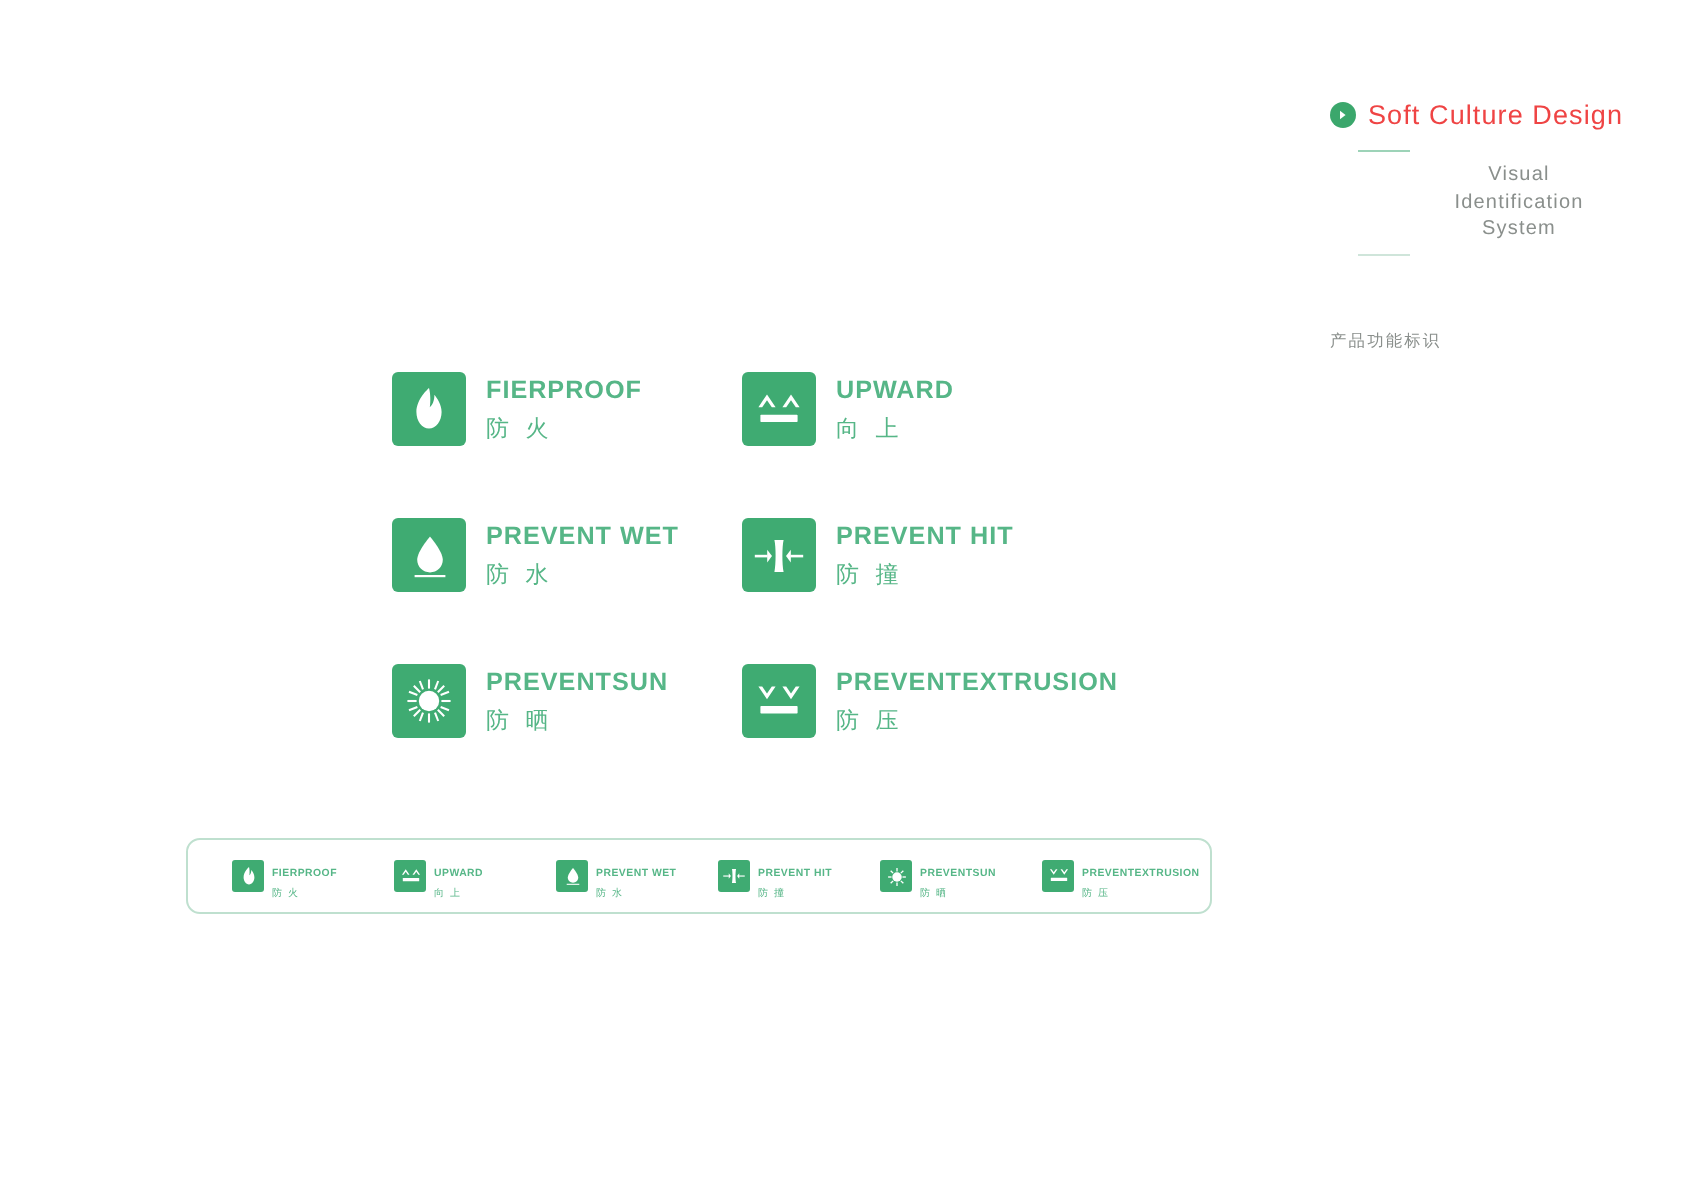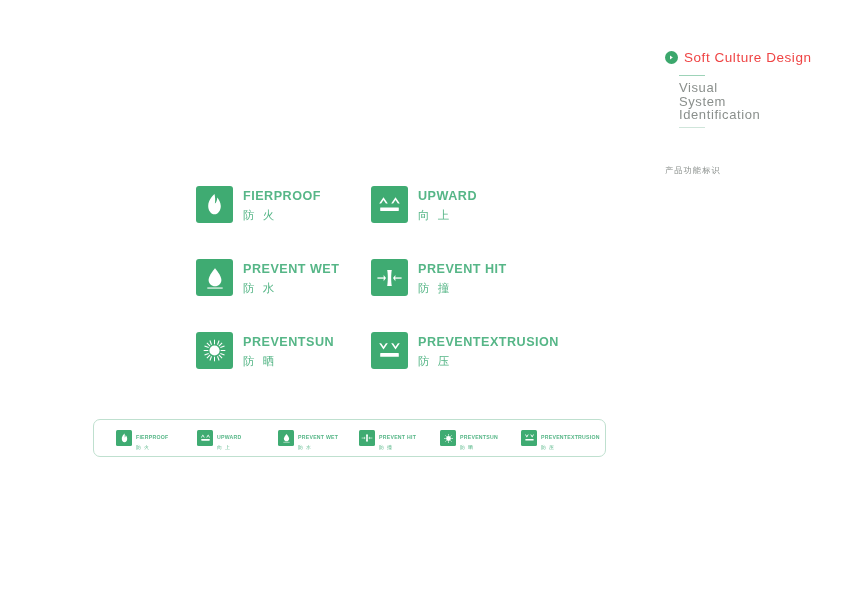--- a/index.html
+++ b/index.html
@@ -49,25 +49,26 @@
   .brand-rule {
     width: 26px;
     height: 1px;
     background: #9dd3b8;
     margin: 7px 0 5px 14px;
   }
   .brand-sub {
     margin-left: 14px;
   }
   .brand-sub-line {
-    font-size: 13px;
+    font-size: 10px;
     color: #8a8f8c;
     letter-spacing: 0.6px;
     line-height: 13.5px;
     white-space: nowrap;
+    text-align: center;
   }
   .brand-rule-2 {
     width: 26px;
     height: 1px;
     background: #cfe5da;
     margin: 5px 0 0 14px;
   }
   .brand-caption {
     margin-top: 37px;
     font-size: 8.2px;
@@ -179,22 +180,22 @@
     <span class="brand-badge">
       <svg width="7" height="7" viewBox="0 0 7 7">
         <path d="M2 1.4 L4.8 3.5 L2 5.6 Z" fill="#ffffff"></path>
       </svg>
     </span>
     <span class="brand-title">Soft Culture Design</span>
   </div>
   <div class="brand-rule"></div>
   <div class="brand-sub">
     <div class="brand-sub-line">Visual</div>
+    <div class="brand-sub-line">Identification</div>
     <div class="brand-sub-line">System</div>
-    <div class="brand-sub-line">Identification</div>
   </div>
   <div class="brand-rule-2"></div>
   <div class="brand-caption">产品功能标识</div>
 </div>
 
 <div class="grid">
 
   <div class="grid-row">
 
     <div class="grid-cell col-1">

